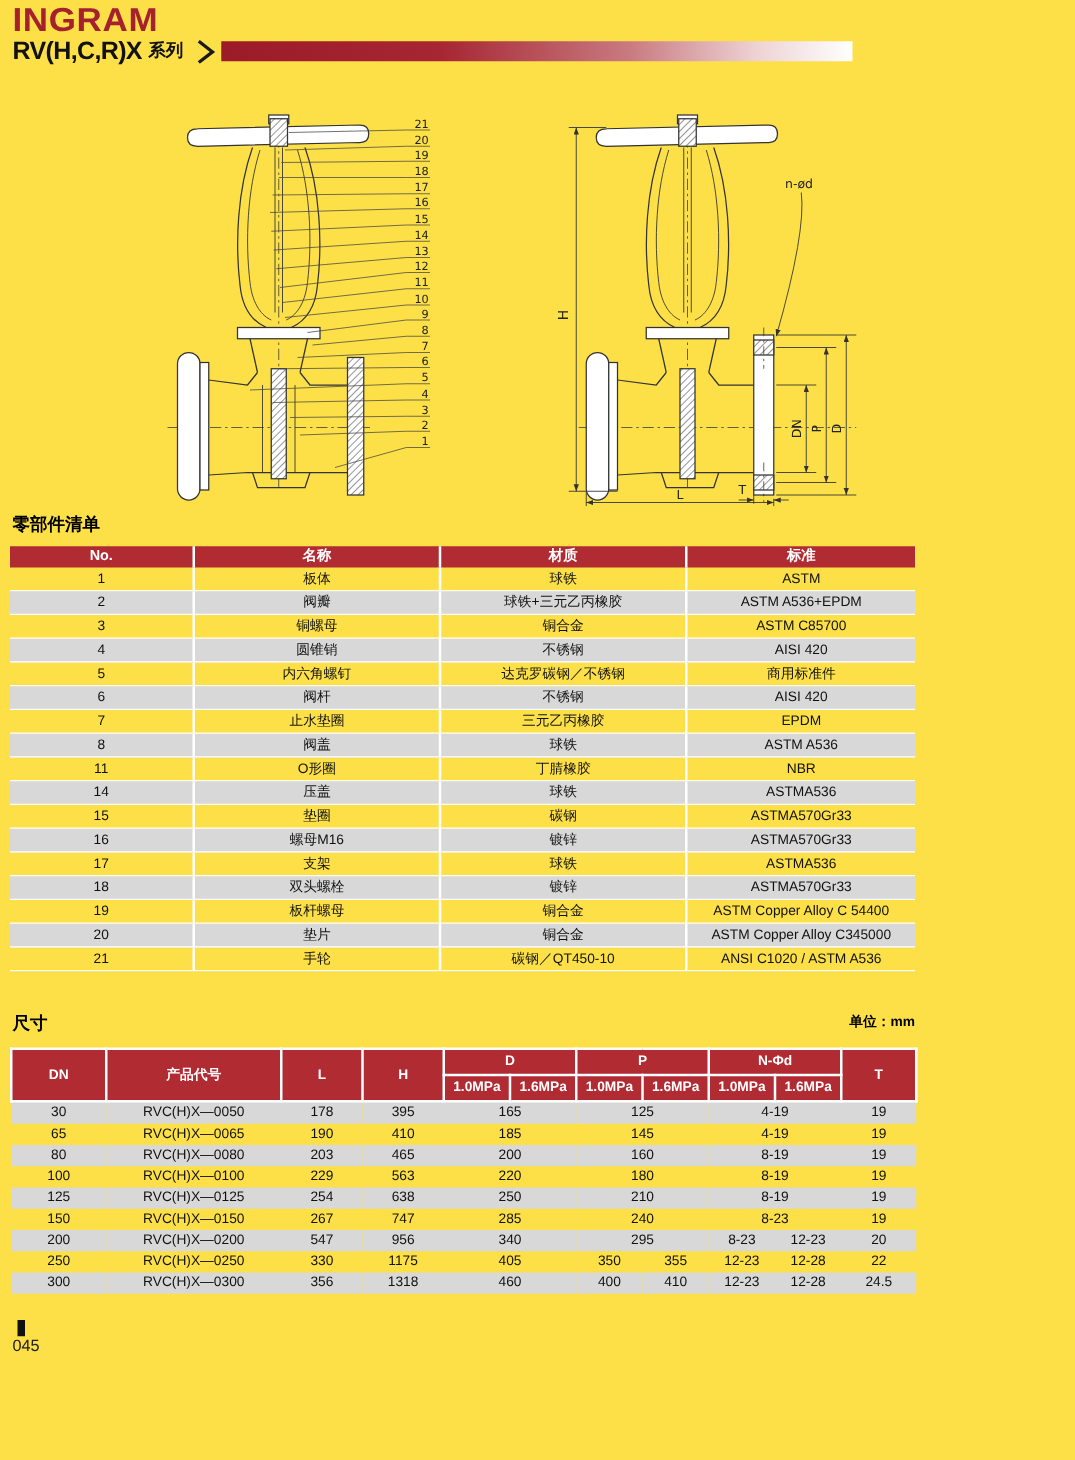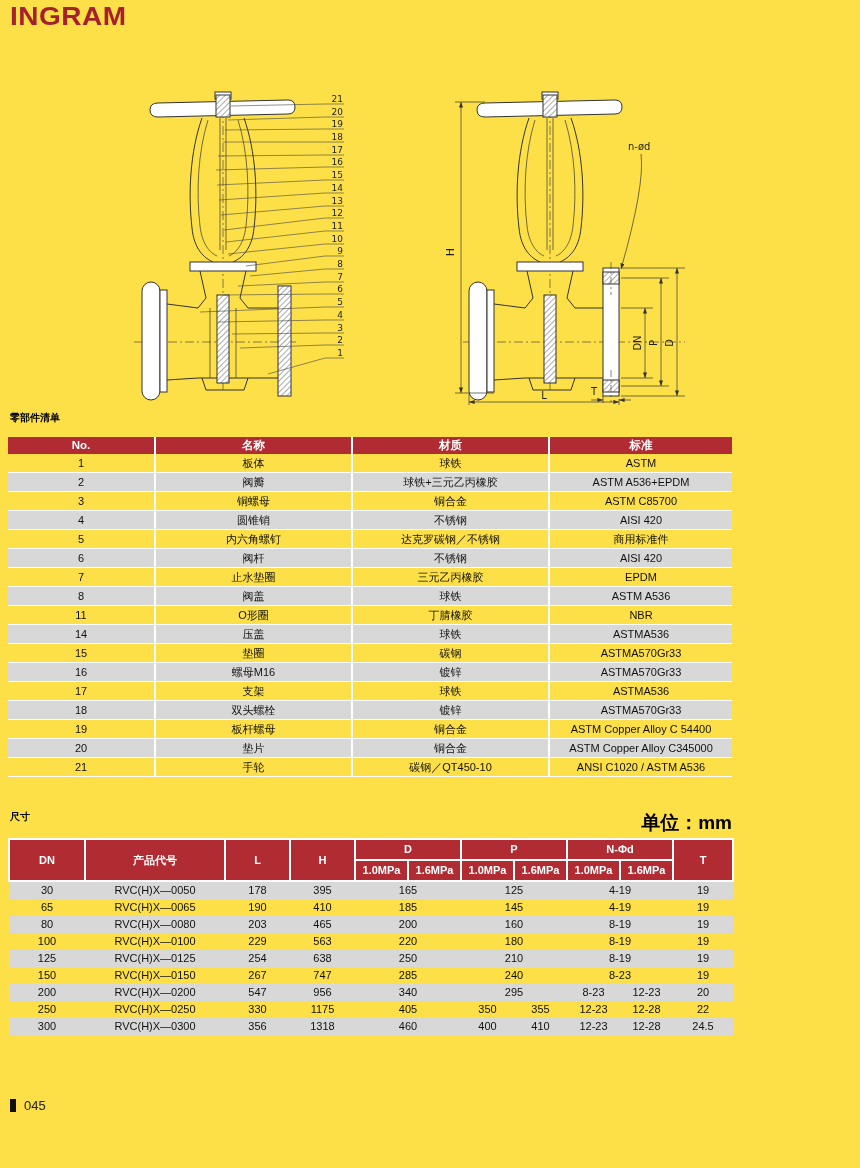--- a/index.html
+++ b/index.html
@@ -14,50 +14,58 @@
   .series-suffix{font-size:14px;font-weight:bold;margin-left:5px;color:#111;}
   .chevron{margin-left:10px;}
   .band{margin-left:4px;width:505px;height:16px;
         background:linear-gradient(90deg,#9b1c28 0%,#a62733 35%,#c97b82 65%,#eed3d5 85%,#fff 100%);}
 
   
   .drawing{position:absolute;}
   svg text{font-family:"DejaVu Sans",sans-serif;fill:#222;}
 
   
-  .sec-title{position:absolute;left:10px;font-size:10px;font-weight:bold;color:#000;}
-  .unit-label{position:absolute;left:8px;width:724px;text-align:right;font-size:19px;font-weight:bold;color:#000;}
+  .sec-title{position:absolute;left:10px;font-size:14px;font-weight:bold;color:#000;}
+  .unit-label{position:absolute;left:8px;width:724px;text-align:right;font-size:11px;font-weight:bold;color:#000;}
 
   
   table{border-collapse:collapse;table-layout:fixed;position:absolute;left:8px;width:724px;}
   th,td{text-align:center;vertical-align:middle;padding:0;line-height:1.1;}
   th{background:#b12b33;color:#fff;font-weight:bold;font-size:11.5px;}
 
   #parts-table{top:437px;}
   #parts-table th{height:17px;border-right:2px solid #fff;}
   #parts-table td{height:18px;font-size:11px;border-right:2px solid #fff;border-bottom:1px solid #fff;color:#111;}
   #parts-table th:last-child,#parts-table td:last-child{border-right:none;margin-top:32px;}
   #parts-table tbody tr:nth-child(even) td{background:#d8d8d8;}
 
   #dims-table{top:838px;}
   #dims-table th{height:19px;border:2px solid #fff;font-size:11px;}
   #dims-table td{height:17px;font-size:11px;color:#111;}
   #dims-table tbody tr:nth-child(odd) td{background:#d8d8d8;}
 
   
-  .footer{position:absolute;left:10px;top:1098px;display:flex;align-items:center;}
+  .footer{position:absolute;left:10px;top:1056px;display:flex;align-items:center;flex-direction:column;}
   .footer-square{width:6px;height:13px;background:#111;margin-right:8px;}
   .footer-page{font-size:13px;color:#222;}
 </style>
 </head>
 <body>
 
 <div id="page">
 
   <div class="brand">INGRAM</div>
+  <div class="series-row">
+    <span class="series-code">RV(H,C,R)X</span>
+    <span class="series-suffix">系列</span>
+    <svg class="chevron" width="16" height="19" viewBox="0 0 16 19">
+      <path d="M2,1 L13,9.5 L2,18" fill="none" stroke="#1a1a1a" stroke-width="2.6"></path>
+    </svg>
+    <div class="band"></div>
+  </div>
 
   <svg class="drawing" style="left:128px;top:90px;" width="218" height="315" viewBox="0 0 218 315">
     <defs>
       <pattern id="hL" width="4" height="4" patternUnits="userSpaceOnUse" patternTransform="rotate(45)">
         <rect width="4" height="4" fill="#fff"></rect>
         <line x1="0" y1="0" x2="0" y2="4" stroke="#555" stroke-width="1"></line>
       </pattern>
     </defs>
     <g stroke="#333" fill="none" stroke-width="1">
 

